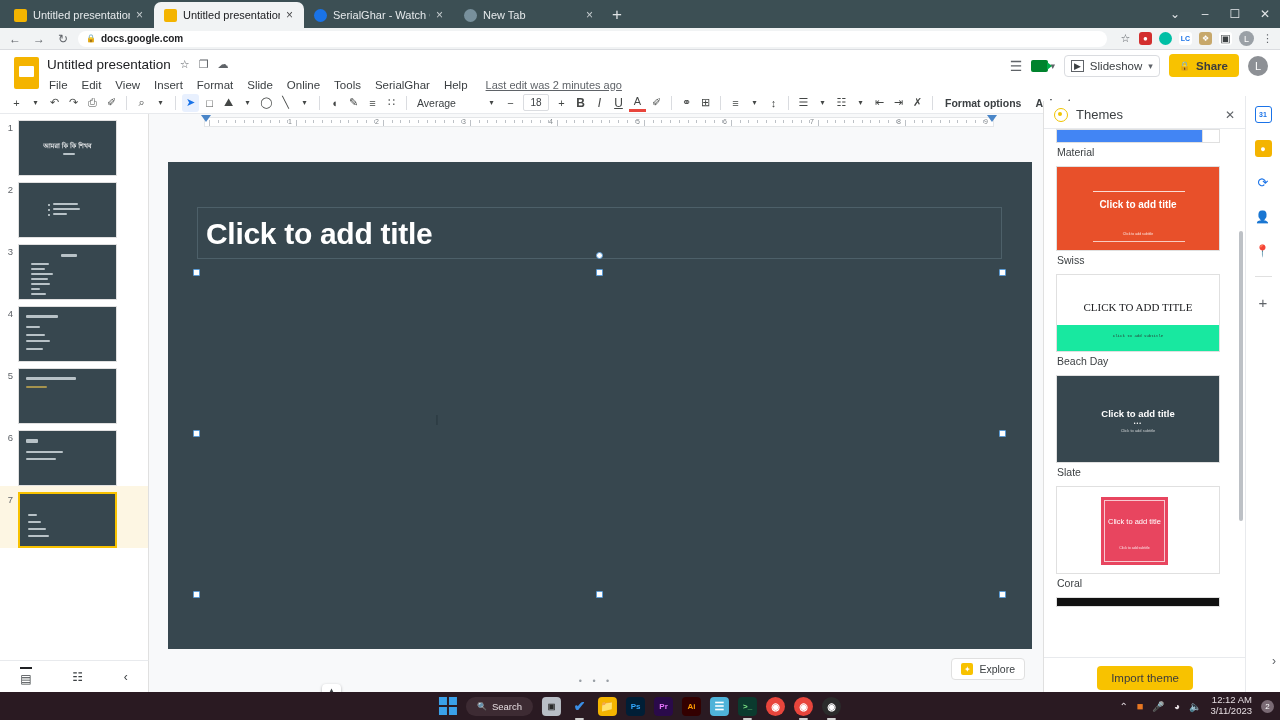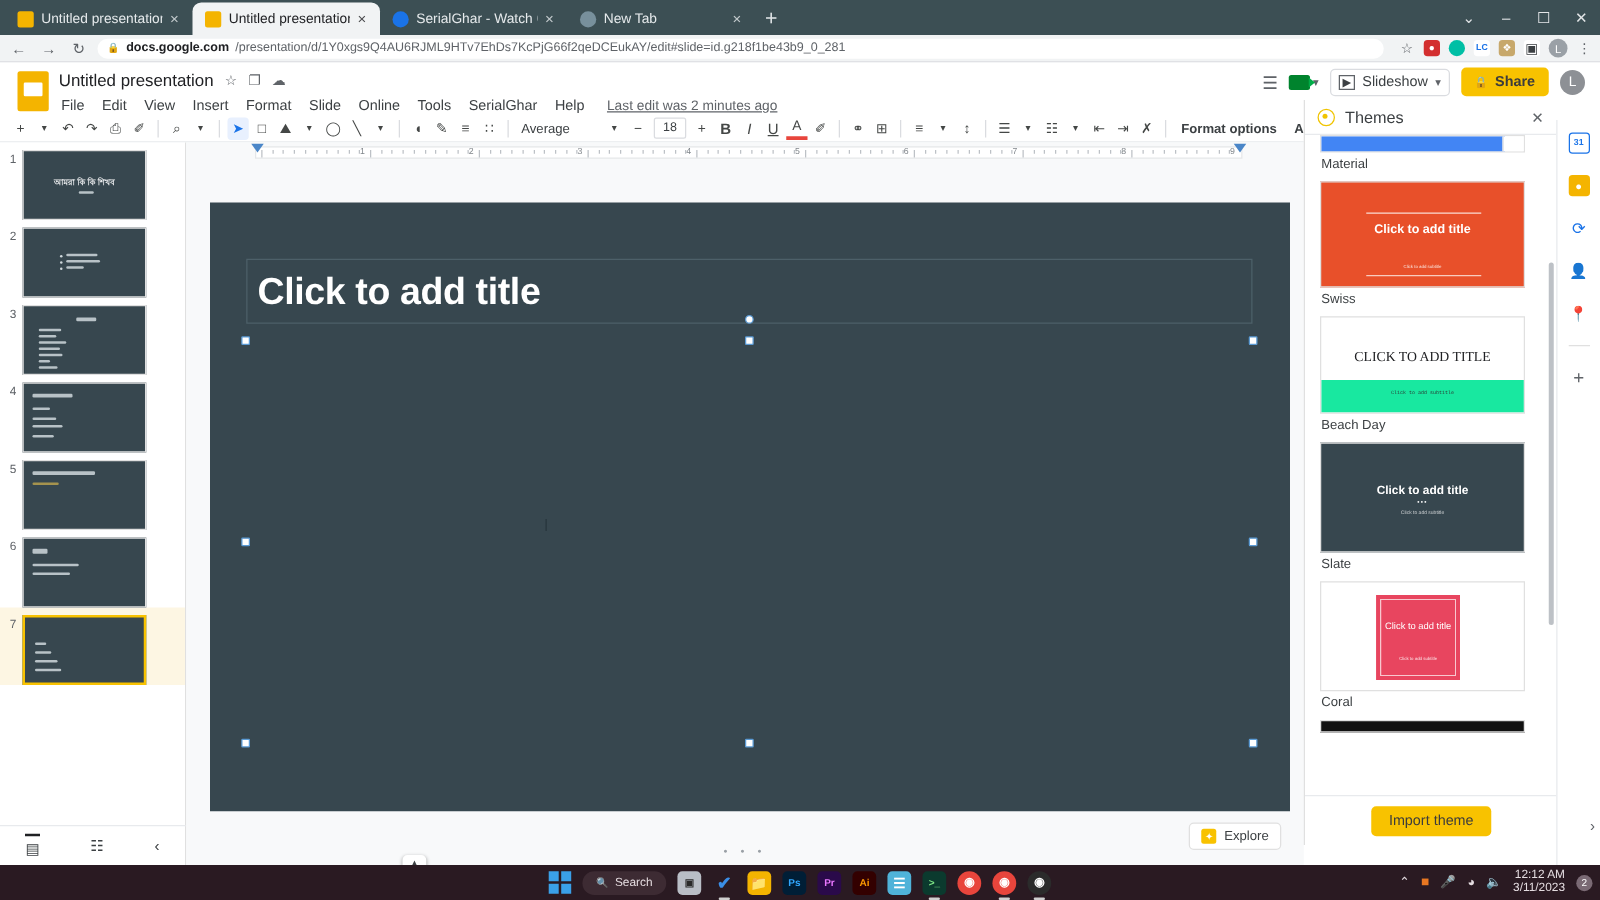--- a/index.html
+++ b/index.html
@@ -197,21 +197,21 @@
   }
   .explore-dot { width: 12px; height: 12px; background: #f8c200; border-radius: 2px;
     display:flex;align-items:center;justify-content:center;font-size:8px;color:#fff; }
   .notes-dots {
     position: absolute; left: 50%; bottom: 6px; transform: translateX(-50%);
     letter-spacing: 4px; color: #9aa0a6; font-size: 9px;
   }
 
   
   .themes-panel {
-    position: absolute; top: 80px; left: 1043px; width: 202px; height: 596px;
+    position: absolute; top: 101px; left: 1043px; width: 202px; height: 596px;
     background: #fff; border-left: 1px solid #e0e0e0;
   }
   .themes-head {
     height: 28px; display: flex; align-items: center; gap: 8px; padding: 0 10px;
     border-bottom: 1px solid #e8eaed;
   }
   .themes-head .ttl { font-size: 13px; color: #3c4043; flex: 1 1 auto; }
   .palette-ico { width: 14px; height: 14px; border: 1.5px solid #f0c400; border-radius: 50%; position: relative; }
   .palette-ico:after { content:""; position:absolute; left:3px; top:3px; width:4px;height:4px;
     background:#f0c400; border-radius:50%; }
@@ -310,21 +310,20 @@
     </div>
   </div>
 
   <div class="chrome-omni">
     <span class="nav-ico">←</span>
     <span class="nav-ico">→</span>
     <span class="nav-ico">↻</span>
     <div class="omnibox">
       <span style="font-size:8px">🔒</span>
       <span class="host">docs.google.com</span>
-        <span>/presentation/d/1Y0xgs9Q4AU6RJML9HTv7EhDs7KcPjG66f2qeDCEukAY/edit#slide=id.g218f1be43b9_0_281</span>
     </div>
     <div class="ext-icons">
       <span class="e" style="color:#5f6368;font-size:11px">☆</span>
       <span class="e" style="background:#d32f2f">●</span>
       <span class="e" style="background:#00bfa5;border-radius:50%"></span>
       <span class="e" style="background:#fff;color:#1a73e8;font-weight:bold;font-size:7px">LC</span>
       <span class="e" style="background:#c7a86b">❖</span>
       <span class="e" style="background:#fff;color:#3c4043;font-size:11px">▣</span>
       <span class="avatar-chip">L</span>
       <span class="e" style="color:#5f6368;font-size:11px">⋮</span>

